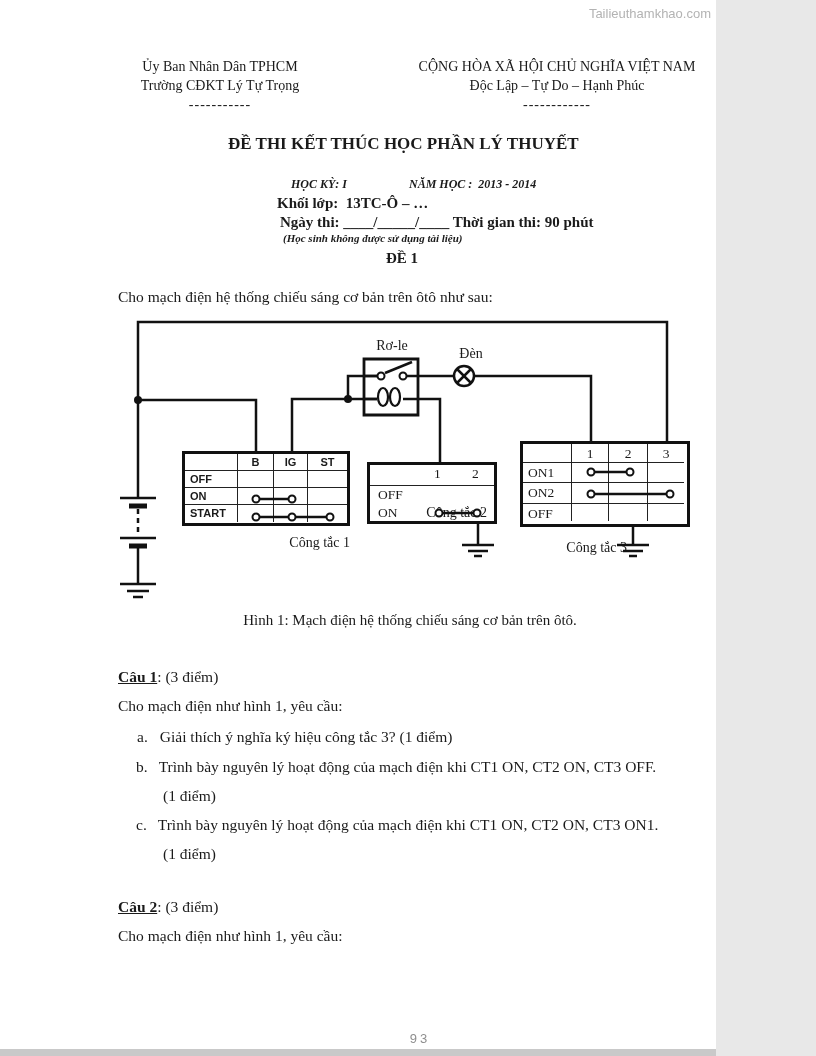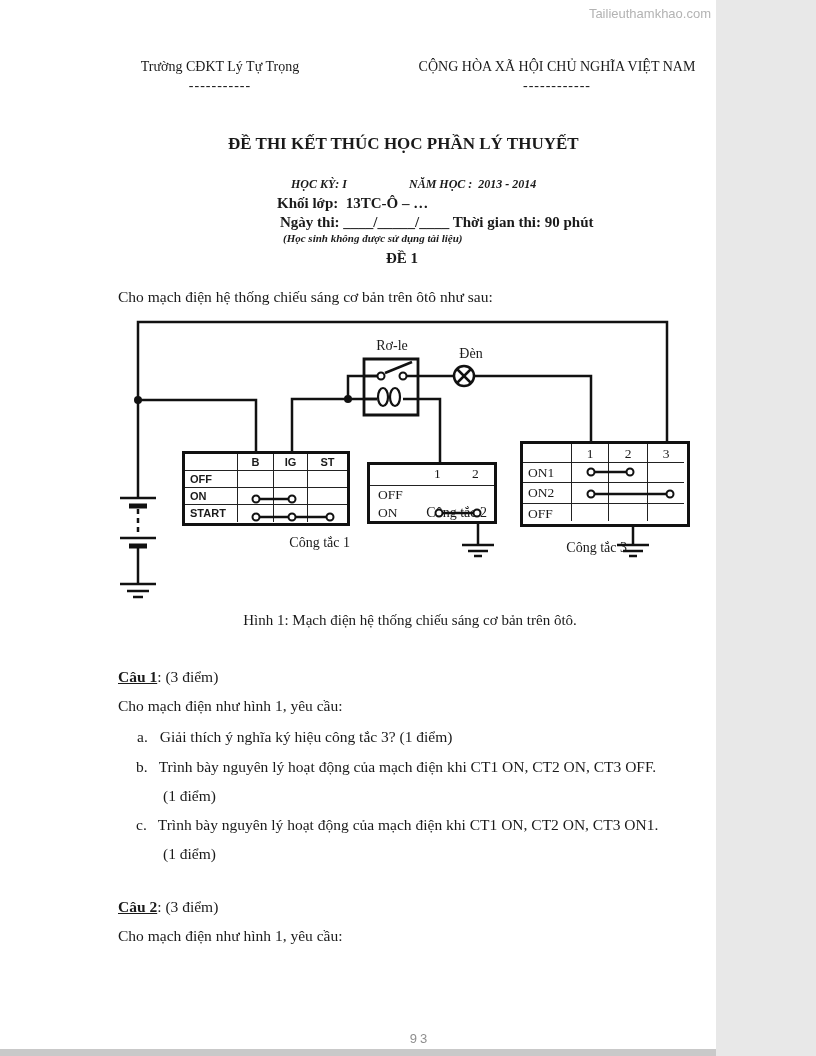--- a/index.html
+++ b/index.html
@@ -52,25 +52,27 @@
   svg.circuit *{vector-effect:non-scaling-stroke;}
 </style>
 </head>
 <body>
 
 <div class="page">
 
   <div class="abs watermark">Tailieuthamkhao.com</div>
 
   <div class="abs hdr hdr-left">
+    <div>Ủy Ban Nhân Dân TPHCM</div>
     <div>Trường CĐKT Lý Tự Trọng</div>
     <div class="dashes">-----------</div>
   </div>
   <div class="abs hdr hdr-right">
     <div>CỘNG HÒA XÃ HỘI CHỦ NGHĨA VIỆT NAM</div>
+    <div>Độc Lập – Tự Do – Hạnh Phúc</div>
     <div class="dashes">------------</div>
   </div>
 
   <div class="abs t-line t1">ĐỀ THI KẾT THÚC HỌC PHẦN LÝ THUYẾT</div>
   <div class="abs t-line t3"><span>HỌC KỲ: I</span><span class="gap"></span><span>NĂM HỌC :  2013 - 2014</span></div>
   <div class="abs t-line t4">Khối lớp:  13TC-Ô – …</div>
   <div class="abs t-line t5">Ngày thi: ____/_____/____ Thời gian thi: 90 phút</div>
   <div class="abs t-line t6">(Học sinh không được sử dụng tài liệu)</div>
   <div class="abs t-line t7">ĐỀ 1</div>
 

